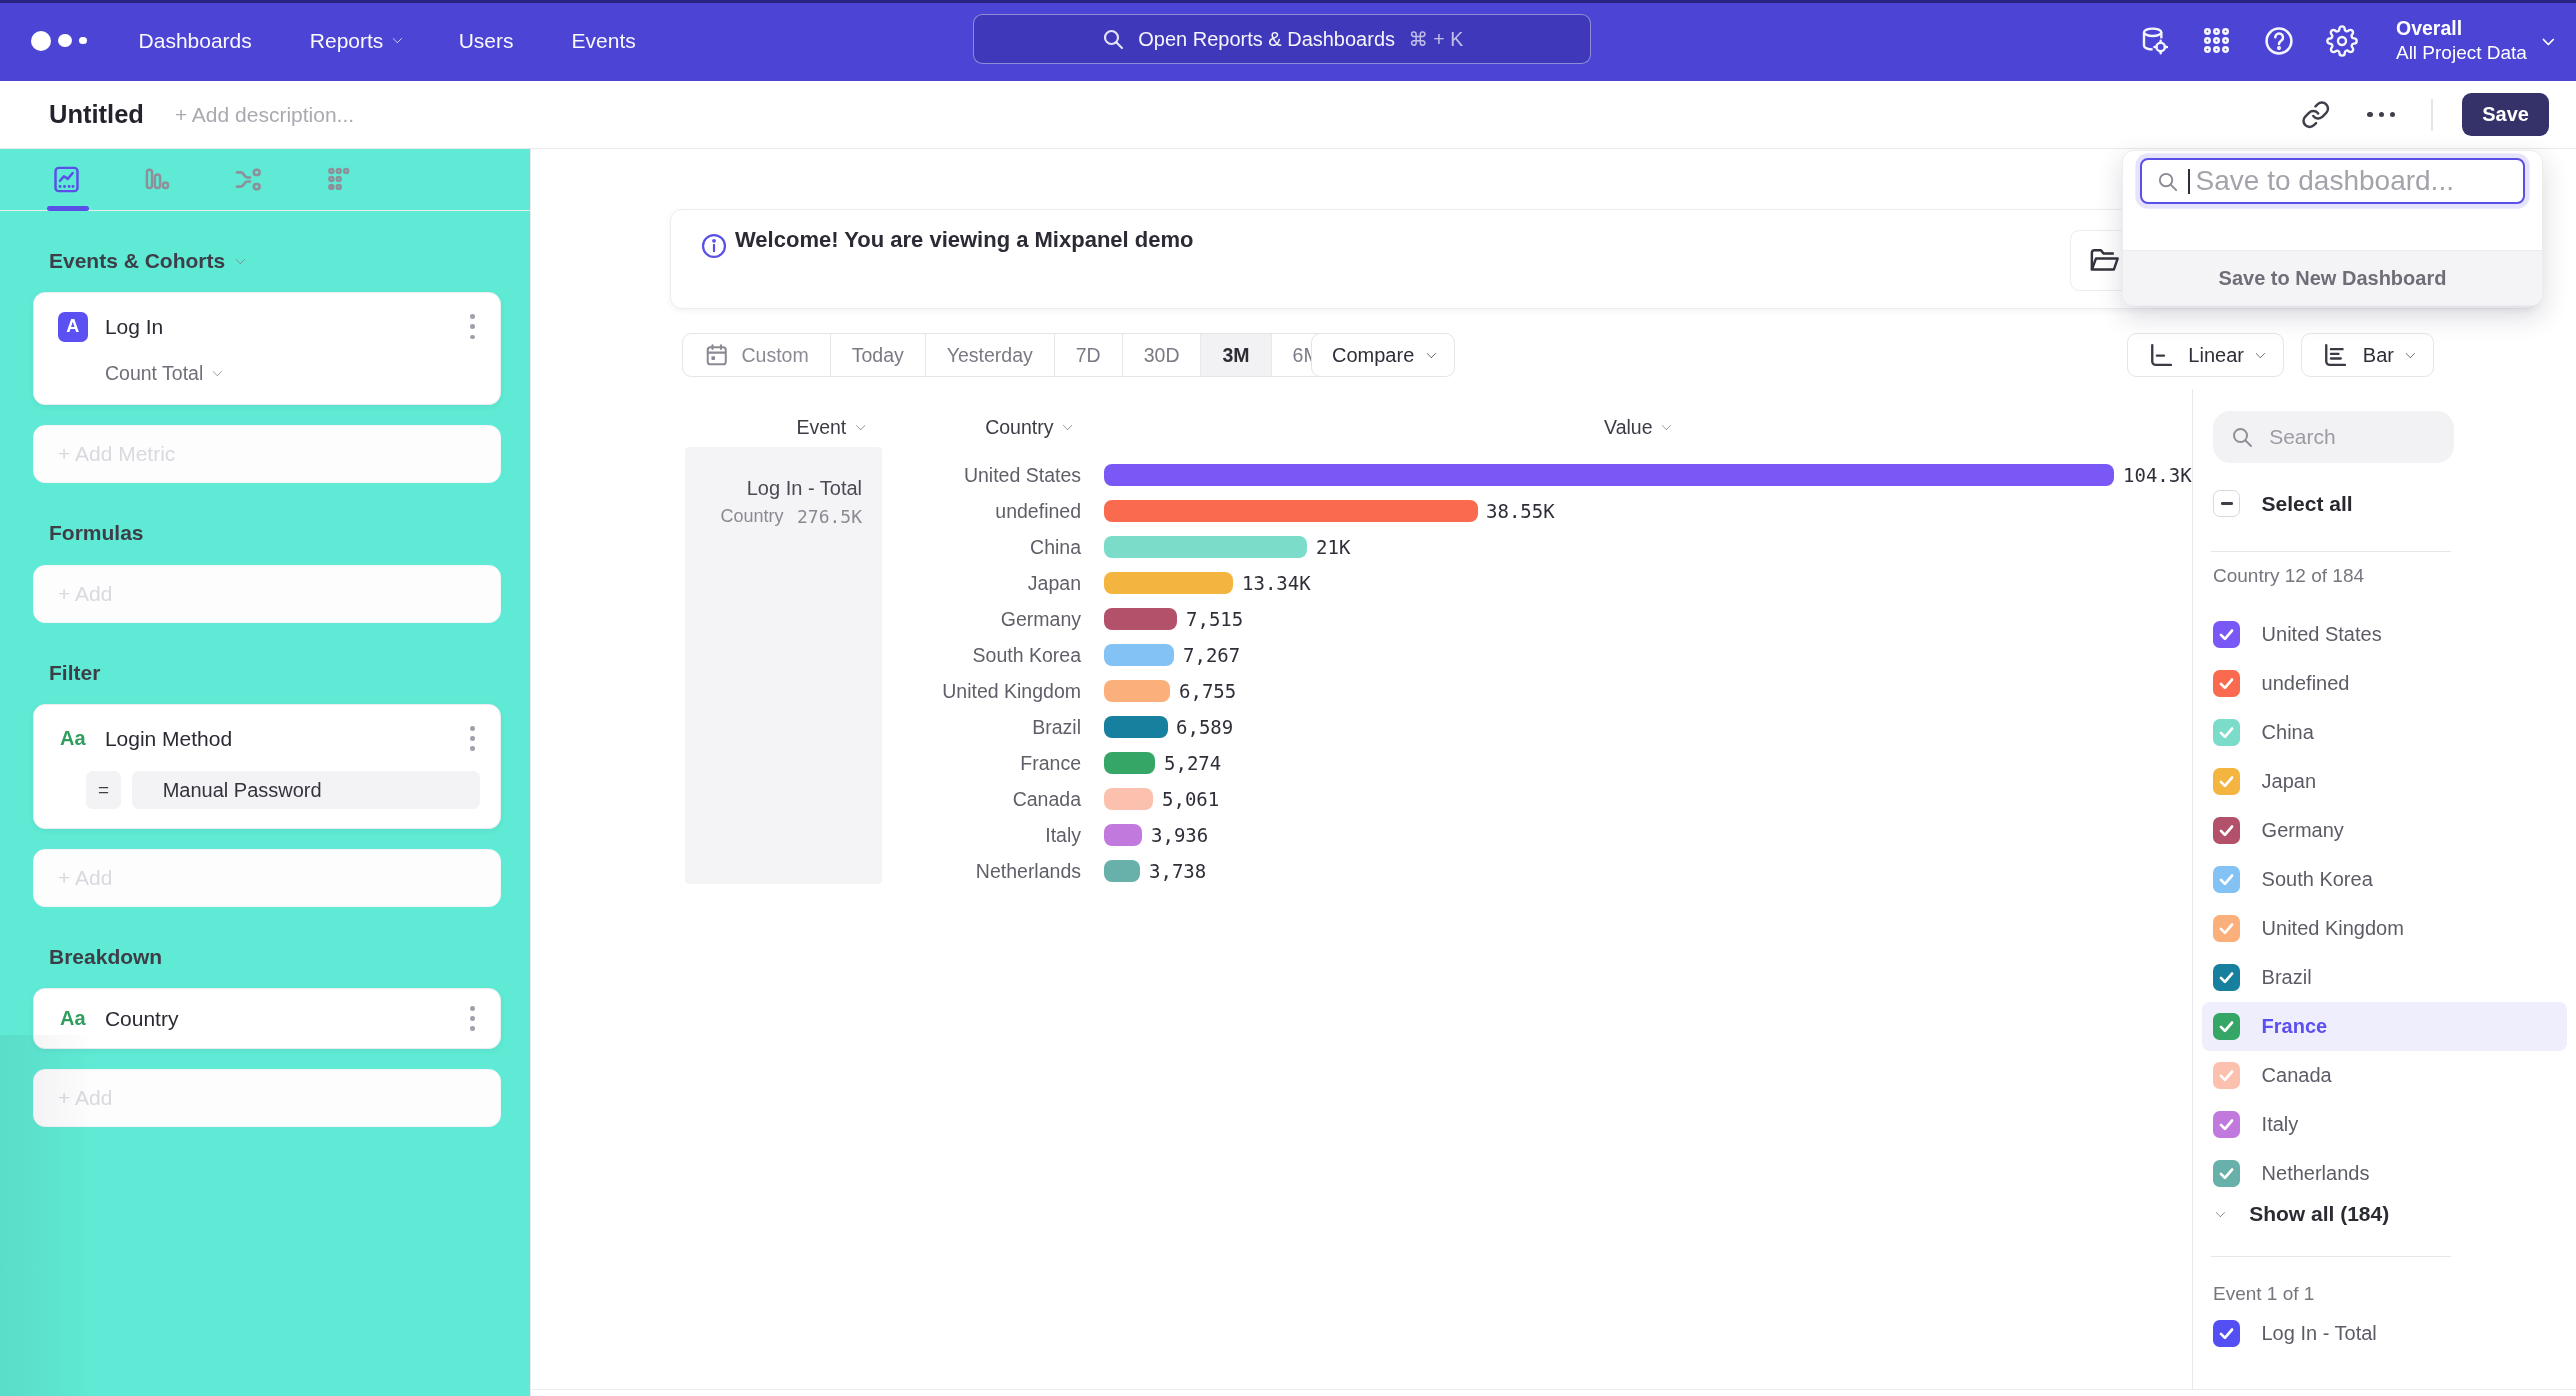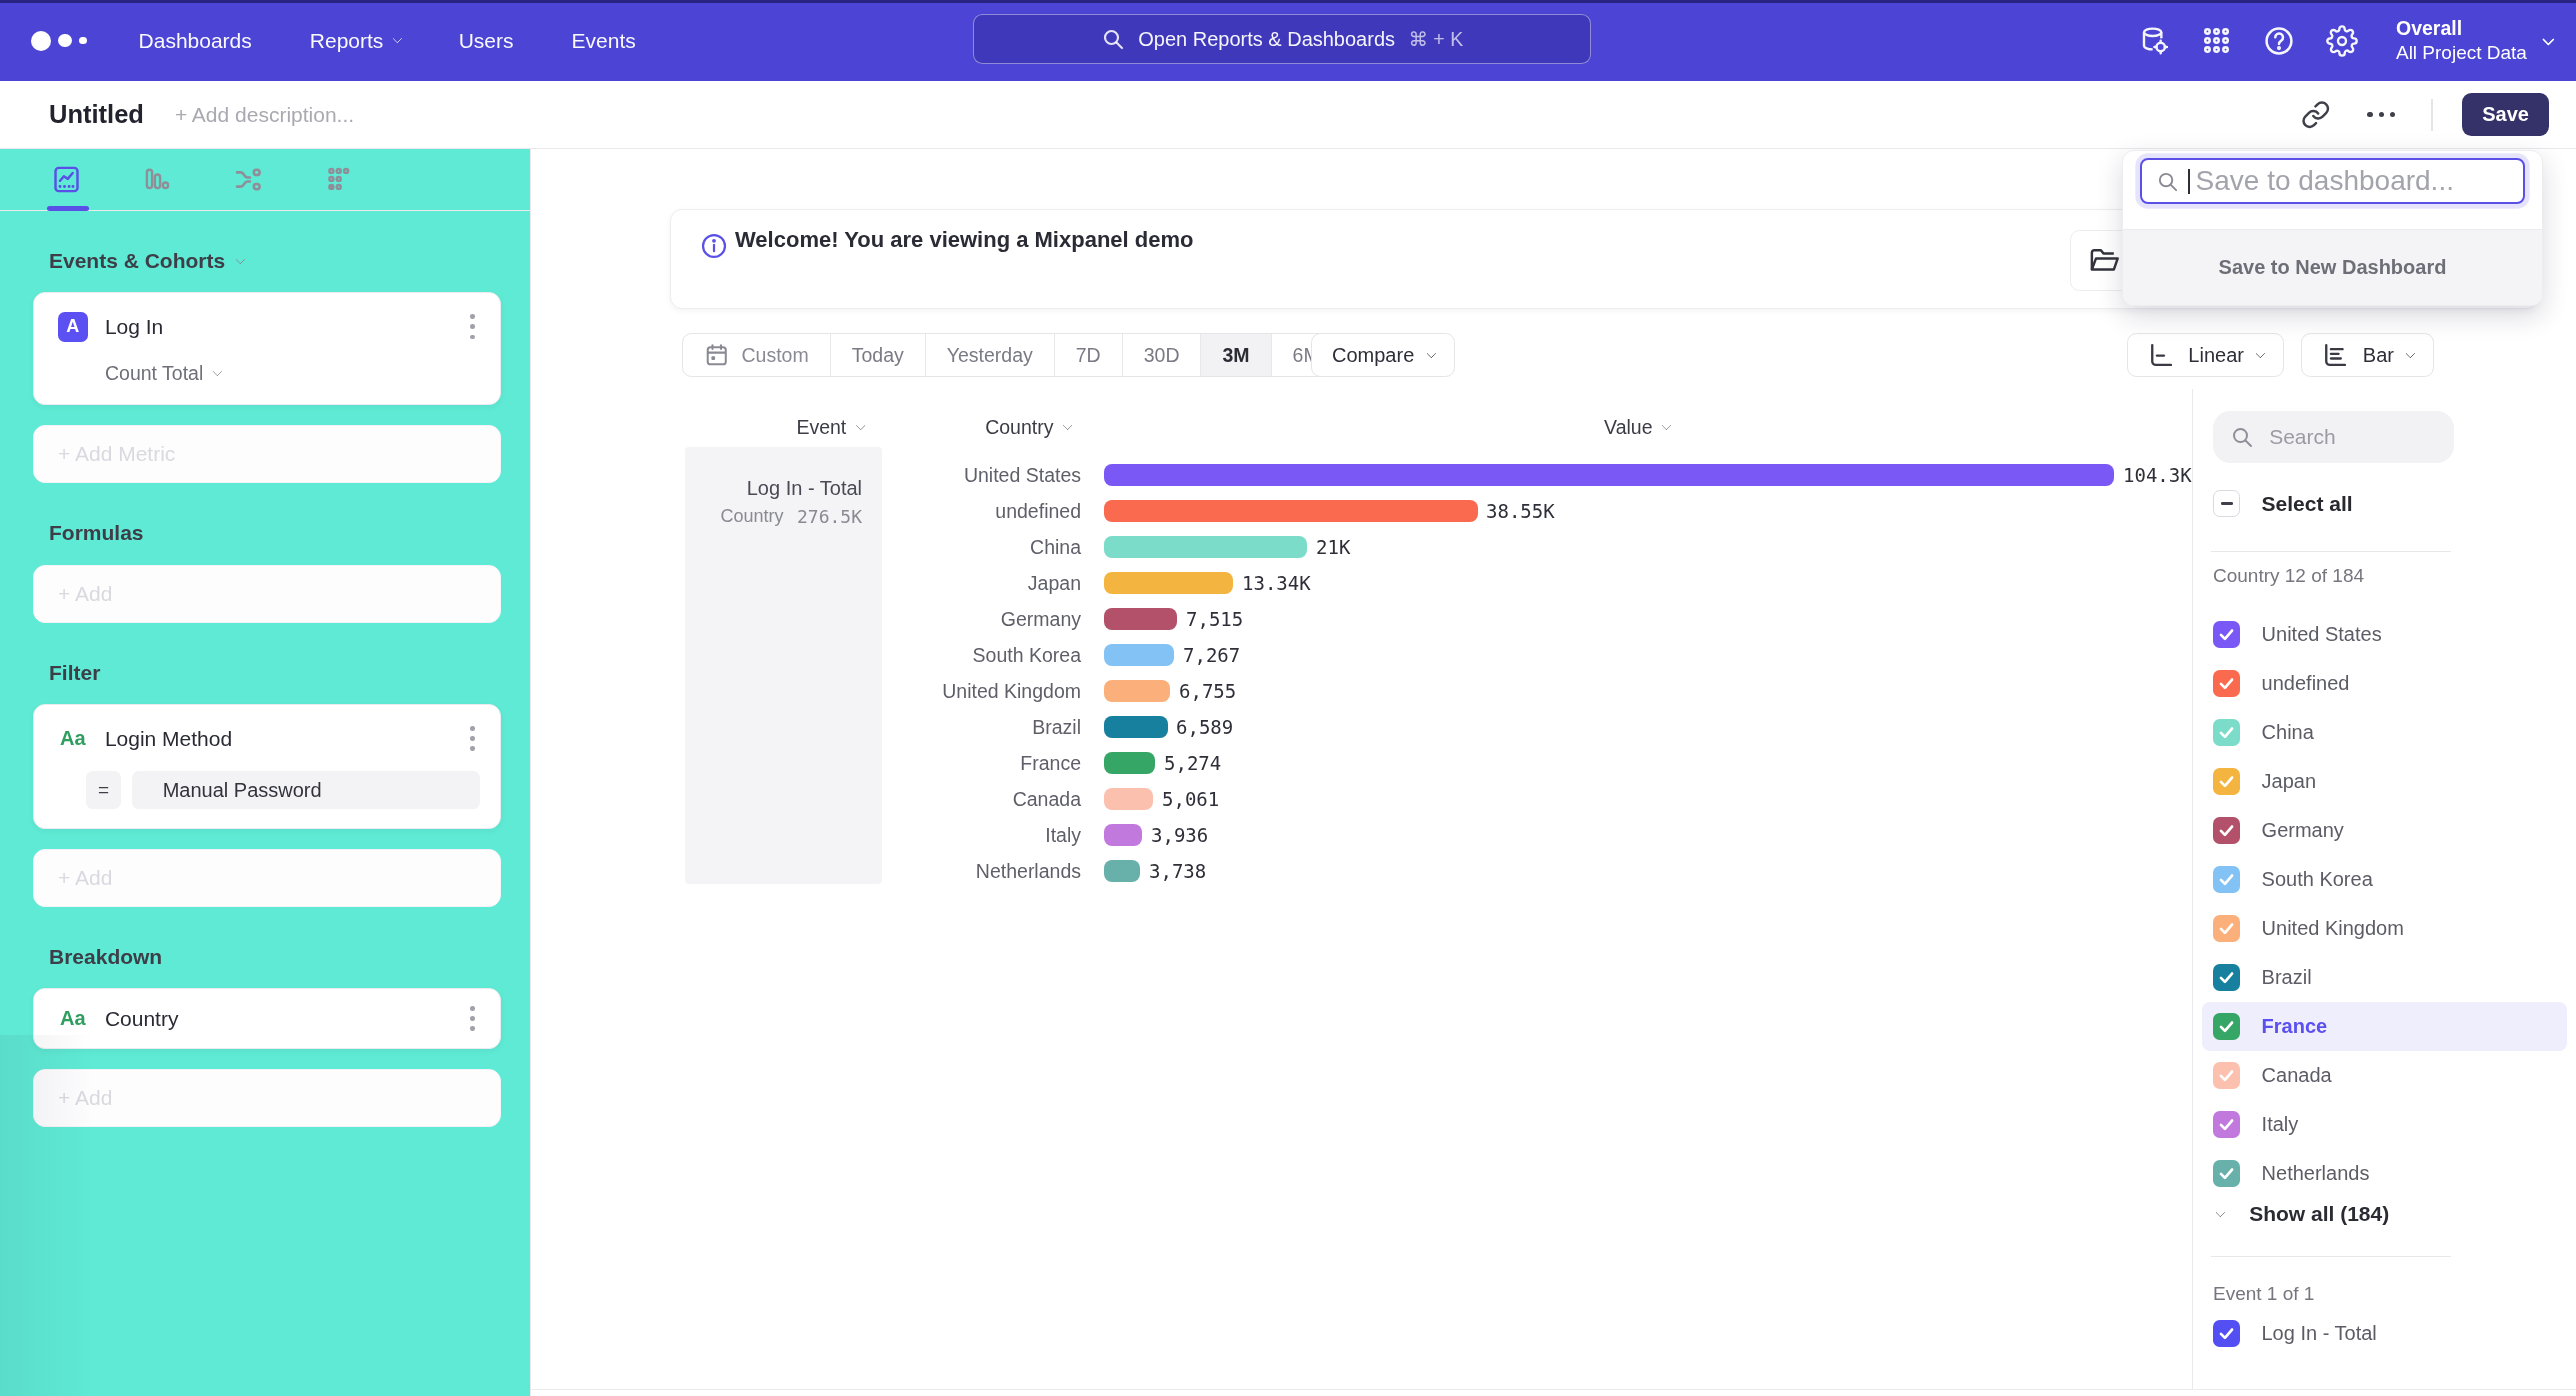--- a/index.html
+++ b/index.html
@@ -134,21 +134,21 @@
   .egroup-item{position:absolute;left:20px;top:931px;display:flex;align-items:center;gap:21.5px;cursor:pointer;}
   .egroup-item .t{font-size:20px;color:#5c5c66;}
   
   .popup{position:absolute;left:2122px;top:150px;width:421px;height:156px;background:#fff;border:0.7px solid #ededf0;
       border-radius:12px;box-shadow:0 9.4px 27px rgba(25,25,60,.16);z-index:55;}
   .sd-input{position:absolute;left:17.4px;right:17.4px;top:7.4px;height:46px;border:2px solid #5a50e8;border-radius:8px;
       box-shadow:0 0 0 4.7px rgba(100,90,245,.16);display:flex;align-items:center;gap:9.4px;padding-left:13.4px;background:#fff;cursor:text;}
   .sd-input svg{color:#8a8a94;}
   .caret{width:2px;height:25.5px;background:#2e2e38;}
   .sd-input .ph{font-size:28px;color:#a3a3ac;margin-left:-4px;}
-  .popup .footer{position:absolute;left:0;right:0;bottom:0;height:76px;background:#f4f4f6;border-top:1.3px solid #ececef;
+  .popup .footer{position:absolute;left:0;right:0;bottom:0;height:55px;background:#f4f4f6;border-top:1.3px solid #ececef;
       border-radius:0 0 11.4px 11.4px;display:flex;align-items:center;justify-content:center;cursor:pointer;}
   .popup .footer .t{font-size:20px;font-weight:600;color:#6e6e78;}
   .bottom-line{position:absolute;left:0;right:0;top:1389px;height:1.3px;background:#ececef;}
 </style>
 </head>
 <body>
 
 <div id="app">
   <div class="topedge"></div>
 

